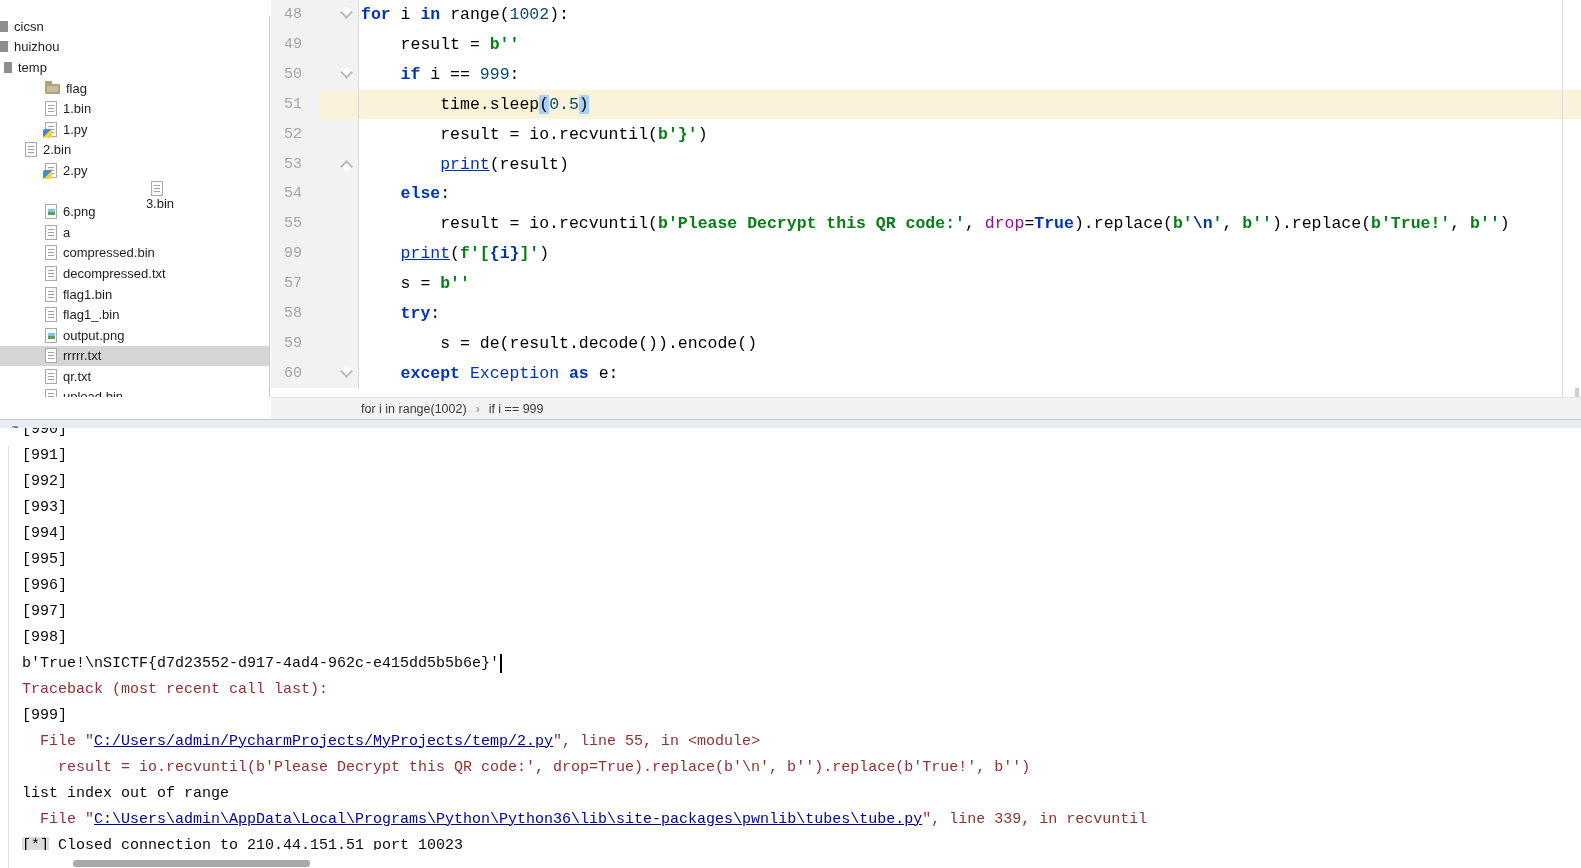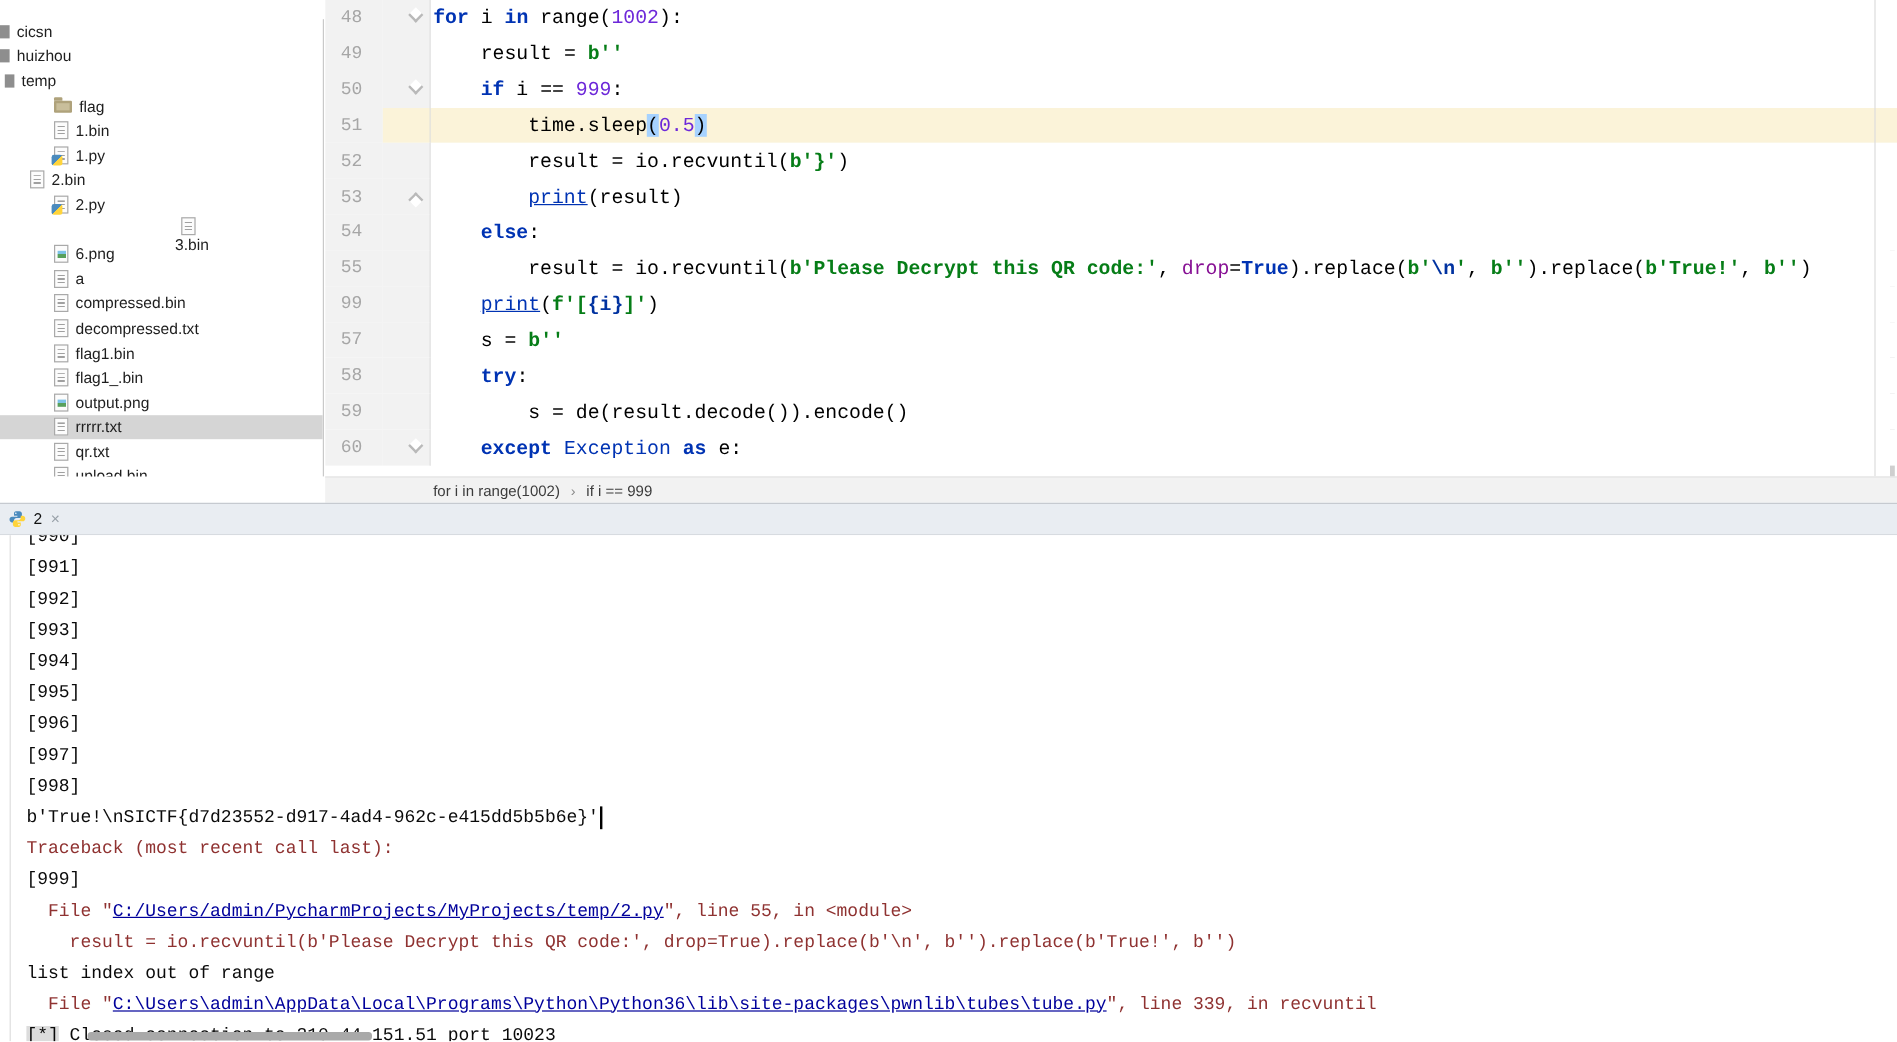--- a/index.html
+++ b/index.html
@@ -41,21 +41,21 @@
   .ed-fold{flex:0 0 40px;background:#F2F2F2;border-right:1px solid #DCDCDC;box-sizing:border-box;
           display:flex;align-items:center;justify-content:flex-end;padding-right:7px;}
   .ed-code{flex:1;display:flex;align-items:center;white-space:pre;background:#fff;}
   .ed-row.current .ed-fold,.ed-row.current .ed-code{background:#FBF3D9;}
   .fold-mark{width:7px;height:7px;border-right:2px solid #B9B9B9;border-bottom:2px solid #B9B9B9;
           display:inline-block;background:#fff;}
   .fold-down{transform:rotate(45deg);margin-top:-4px;}
   .fold-up{transform:rotate(-135deg);margin-top:4px;}
   .sg-p{color:#000;}
   .sg-kw{color:#0033B3;font-weight:bold;}
-  .sg-n{color:#6d28d9;}
+  .sg-n{color:#0c4a6e;}
   .sg-s{color:#067D17;font-weight:bold;}
   .sg-e{color:#0032A0;font-weight:bold;}
   .sg-pm{color:#871094;}
   .sg-b{color:#0033B3;text-decoration:underline;}
   .sg-ty{color:#0033B3;}
   .sg-psel{color:#000;background:#A6D2FF;}
   .margin-guide{position:absolute;left:1562px;top:0;width:1px;height:397px;background:#DCDCDC;}
 
   
   .crumbs{position:absolute;left:271px;top:397px;width:1310px;height:22px;background:#F2F2F2;
@@ -67,21 +67,21 @@
   
   .tabbar{position:absolute;left:0;top:419px;width:1581px;height:27px;background:#E9EDF2;
           border-top:1px solid #C6CAD0;border-bottom:1px solid #D7DBE0;box-sizing:border-box;
           display:flex;align-items:center;}
   .tab{display:flex;align-items:center;height:100%;padding:0 10px 0 7px;}
   .tab-label{font-size:13px;color:#111;margin:0 7px 0 6px;}
   .tab-close{color:#98A0A8;font-size:13px;cursor:pointer;}
   .pyico{display:flex;align-items:center;}
 
   
-  .console{position:absolute;left:0;top:446px;width:1581px;height:422px;background:#fff;overflow:hidden;
+  .console{position:absolute;left:0;top:428px;width:1581px;height:422px;background:#fff;overflow:hidden;
            font-family:"Liberation Mono",monospace;font-size:15px;}
   .console-inner{margin-top:-12px;padding-left:22px;}
   .c-line{height:26px;display:flex;align-items:center;white-space:pre;}
   .c-out{color:#0a0a0a;}
   .c-err{color:#8F3231;}
   .c-link{color:#00009B;text-decoration:underline;cursor:pointer;}
   .c-hl{background:#DCDCDC;color:#0a0a0a;}
   .caret{display:inline-block;width:2px;height:19px;background:#000;margin-left:1px;}
   .console-edge{position:absolute;left:8px;top:446px;width:1px;height:422px;background:#DEDEDE;}
   .hscroll{position:absolute;left:73px;top:860px;width:237px;height:7px;background:#A9A9A9;border-radius:3px;}

